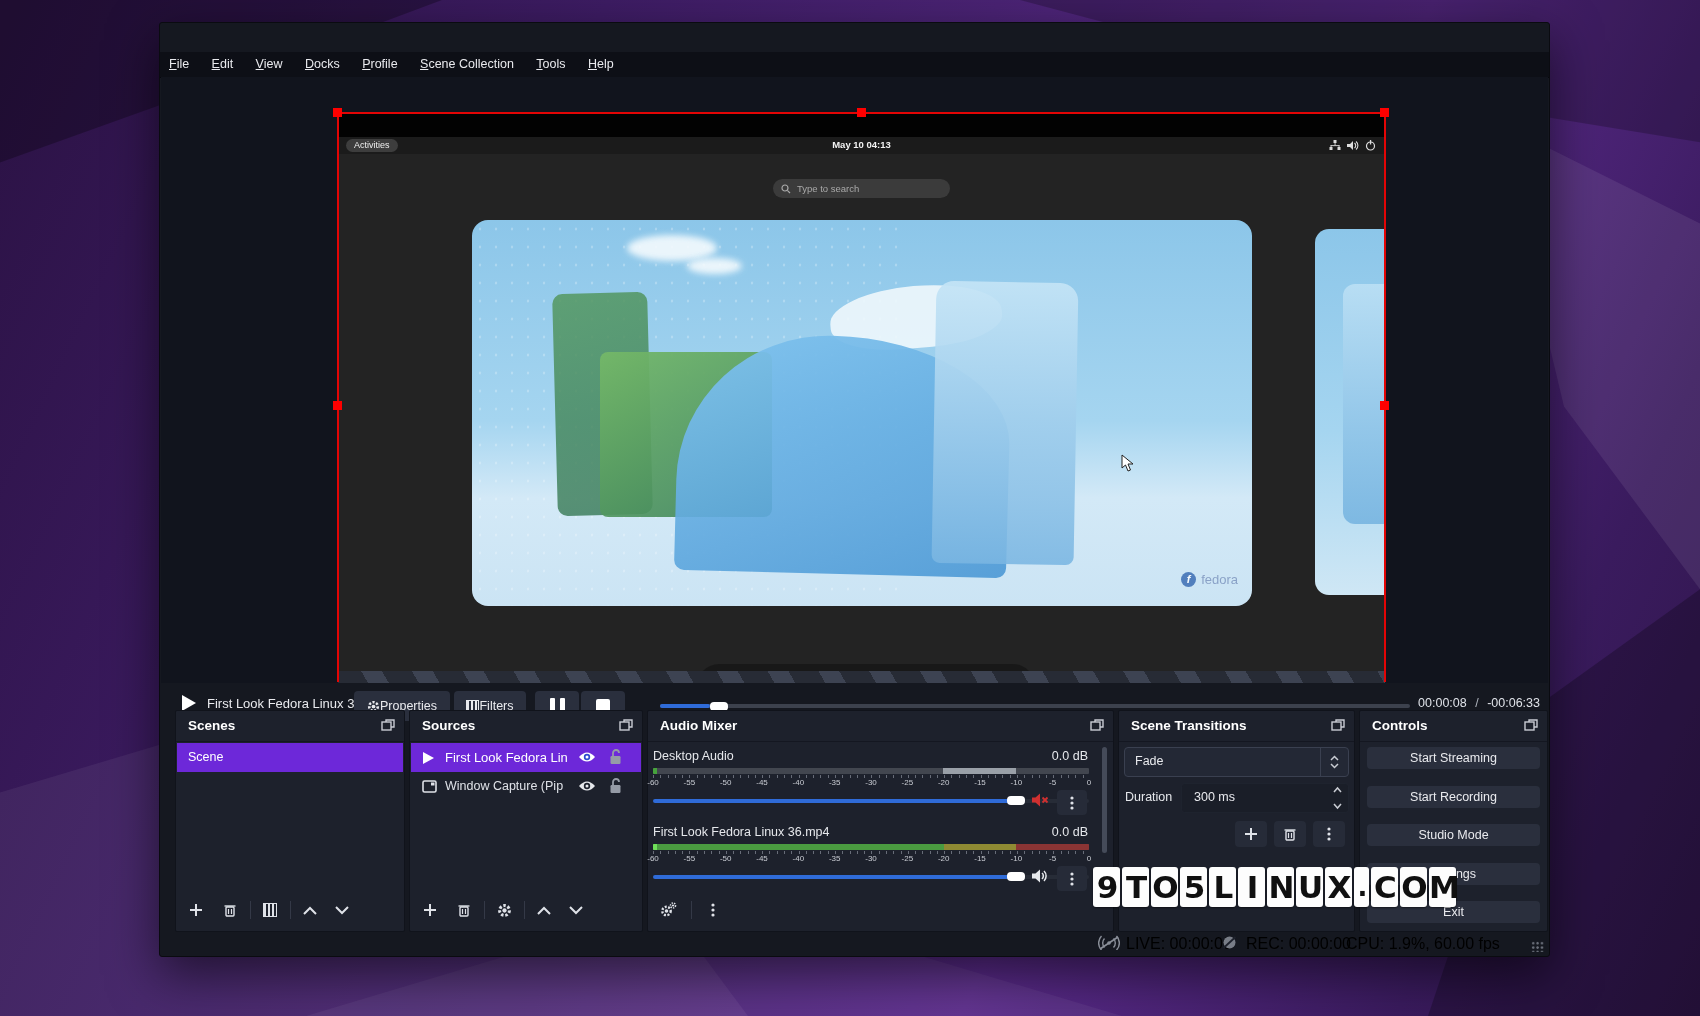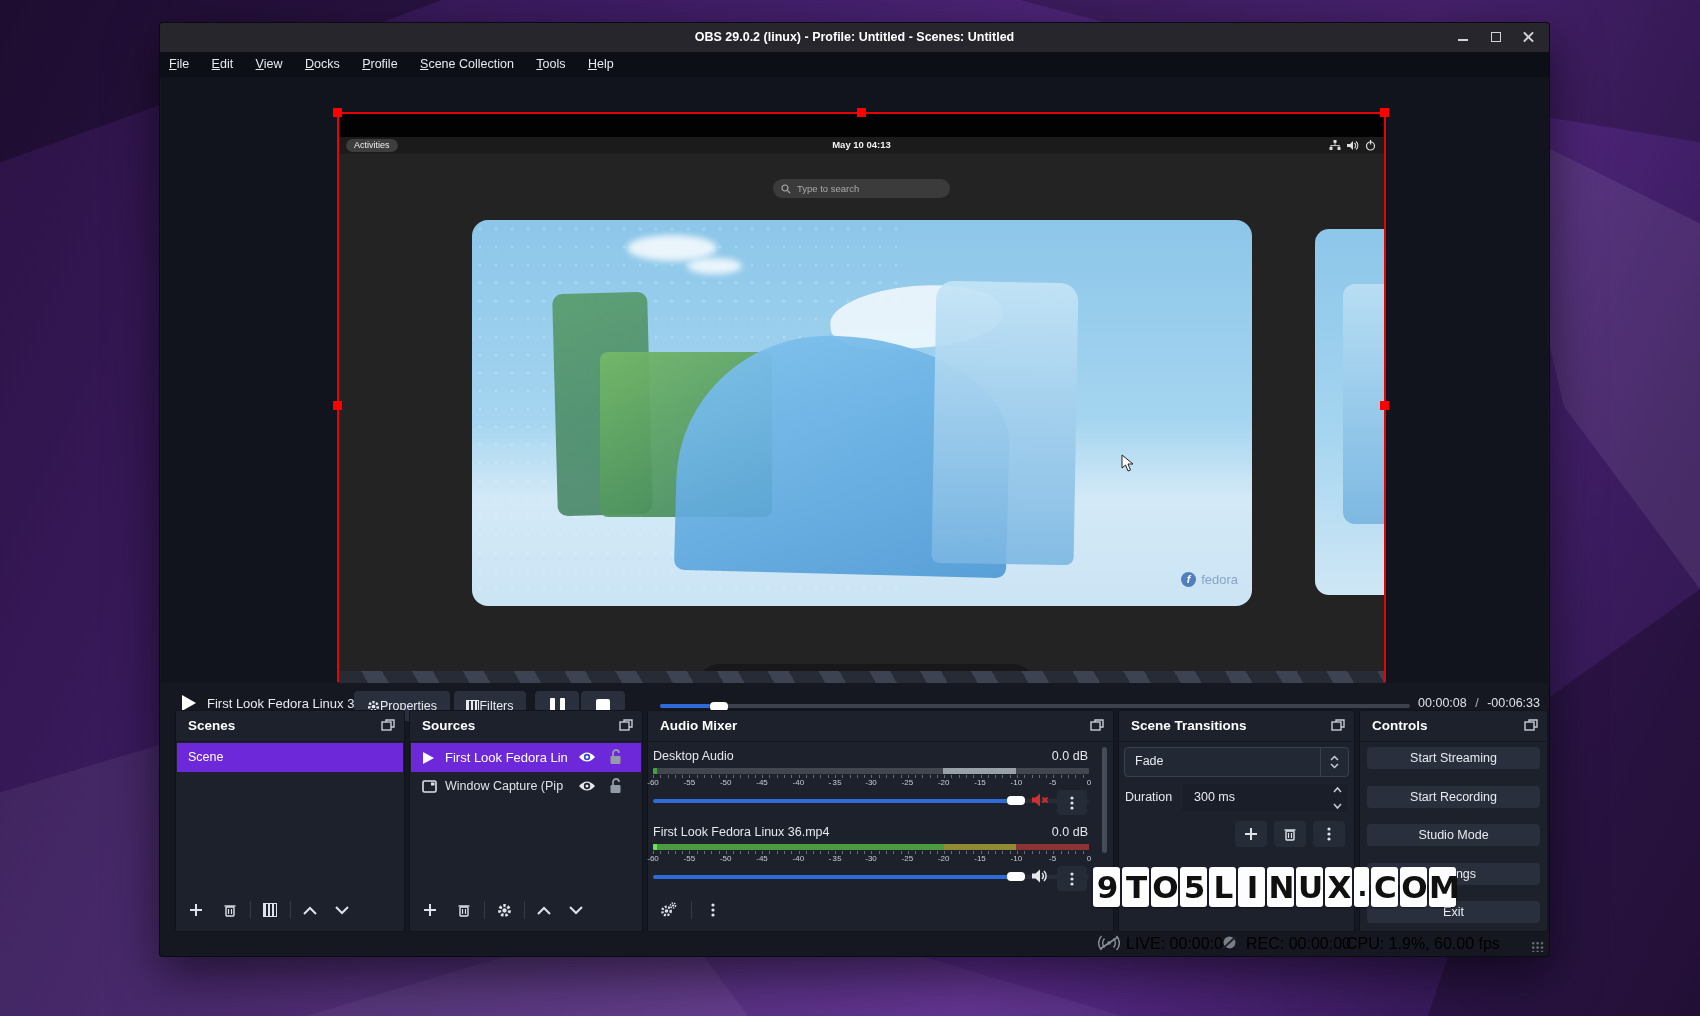--- a/index.html
+++ b/index.html
@@ -67,21 +67,21 @@
   .tbtn{position:absolute;width:28px;height:26px;border-radius:4px;display:flex;align-items:center;justify-content:center;cursor:pointer;}
   .tsep{position:absolute;width:1px;height:18px;background:#343947;top:4px;}
   .toolbar{position:absolute;left:6px;right:6px;bottom:4px;height:30px;}
   
   .meter{position:absolute;height:6px;border-radius:1px;overflow:hidden;background:#42464f;}
   .mseg{position:absolute;top:0;bottom:0;}
   .ruler{position:absolute;height:3px;background-image:repeating-linear-gradient(90deg,#676c78 0 1px,transparent 1px 7.28px);}
   .tickrow{position:absolute;height:10px;}
   .tick{position:absolute;top:0;transform:translateX(-50%);color:#c9ccd3;font-size:8px;}
   .tick:nth-child(1){left:0;}.tick:nth-child(2){left:8.333%;}.tick:nth-child(3){left:16.667%;}
-  .tick:nth-child(4){left:25%;}.tick:nth-child(5){left:33.333%;}.tick:nth-child(6){left:41.667%;font-family:Liberation Mono, monospace;}
+  .tick:nth-child(4){left:25%;}.tick:nth-child(5){left:33.333%;}.tick:nth-child(6){left:41.667%;}
   .tick:nth-child(7){left:50%;}.tick:nth-child(8){left:58.333%;}.tick:nth-child(9){left:66.667%;}
   .tick:nth-child(10){left:75%;}.tick:nth-child(11){left:83.333%;}.tick:nth-child(12){left:91.667%;}
   .tick:nth-child(13){left:100%;}
   .chname{position:absolute;color:#e6e8ec;font-size:12.5px;}
   .chdb{position:absolute;color:#e6e8ec;font-size:12.5px;text-align:right;}
   
   .combo{position:absolute;background:#232835;border:1px solid #3a4050;border-radius:4px;color:#e9eaee;font-size:12.5px;cursor:pointer;}
   .spin{position:absolute;background:#1a1e28;border:1px solid #30364433;border-radius:4px;color:#e9eaee;font-size:12.5px;cursor:text;}
   .ctlbtn{position:absolute;left:7px;right:7px;height:22px;background:#2a2f3d;border-radius:4px;color:#e9eaee;font-size:12.5px;display:flex;align-items:center;justify-content:center;cursor:pointer;}
   .grip{position:absolute;right:3px;bottom:3px;width:13px;height:11px;
@@ -101,26 +101,20 @@
 
   <div class="facet" style="left:0;top:0;width:100%;height:100%;background:rgba(255,255,255,.06);clip-path:polygon(0 78%,28% 64%,44% 100%,0 100%);"></div>
   <div class="facet" style="left:0;top:0;width:100%;height:100%;background:rgba(0,0,0,.22);clip-path:polygon(60% 0,100% 0,100% 14%,78% 8%);"></div>
   <div class="facet" style="left:0;top:0;width:100%;height:100%;background:rgba(255,255,255,.08);clip-path:polygon(88% 12%,100% 22%,100% 58%,92% 40%);"></div>
   <div class="facet" style="left:0;top:0;width:100%;height:100%;background:rgba(0,0,0,.25);clip-path:polygon(90% 70%,100% 58%,100% 100%,84% 100%);"></div>
   <div class="facet" style="left:0;top:0;width:100%;height:100%;background:rgba(0,0,0,.28);clip-path:polygon(0 0,26% 0,10% 10%,0 16%);"></div>
   <div class="facet" style="left:0;top:0;width:100%;height:100%;background:rgba(255,255,255,.05);clip-path:polygon(18% 100%,42% 88%,66% 100%);"></div>
 
   <div class="abs win">
 
-    <div class="abs titlebar">
-      <div class="abs title">OBS 29.0.2 (linux) - Profile: Untitled - Scenes: Untitled</div>
-      <div class="abs winbtn wb-min"></div>
-      <div class="abs winbtn wb-max"></div>
-      <div class="abs winbtn wb-close"></div>
-    </div>
 
     <div class="abs menubar">
       <span class="menu-item">File</span>
       <span class="menu-item">Edit</span>
       <span class="menu-item">View</span>
       <span class="menu-item">Docks</span>
       <span class="menu-item">Profile</span>
       <span class="menu-item">Scene Collection</span>
       <span class="menu-item">Tools</span>
       <span class="menu-item">Help</span>

